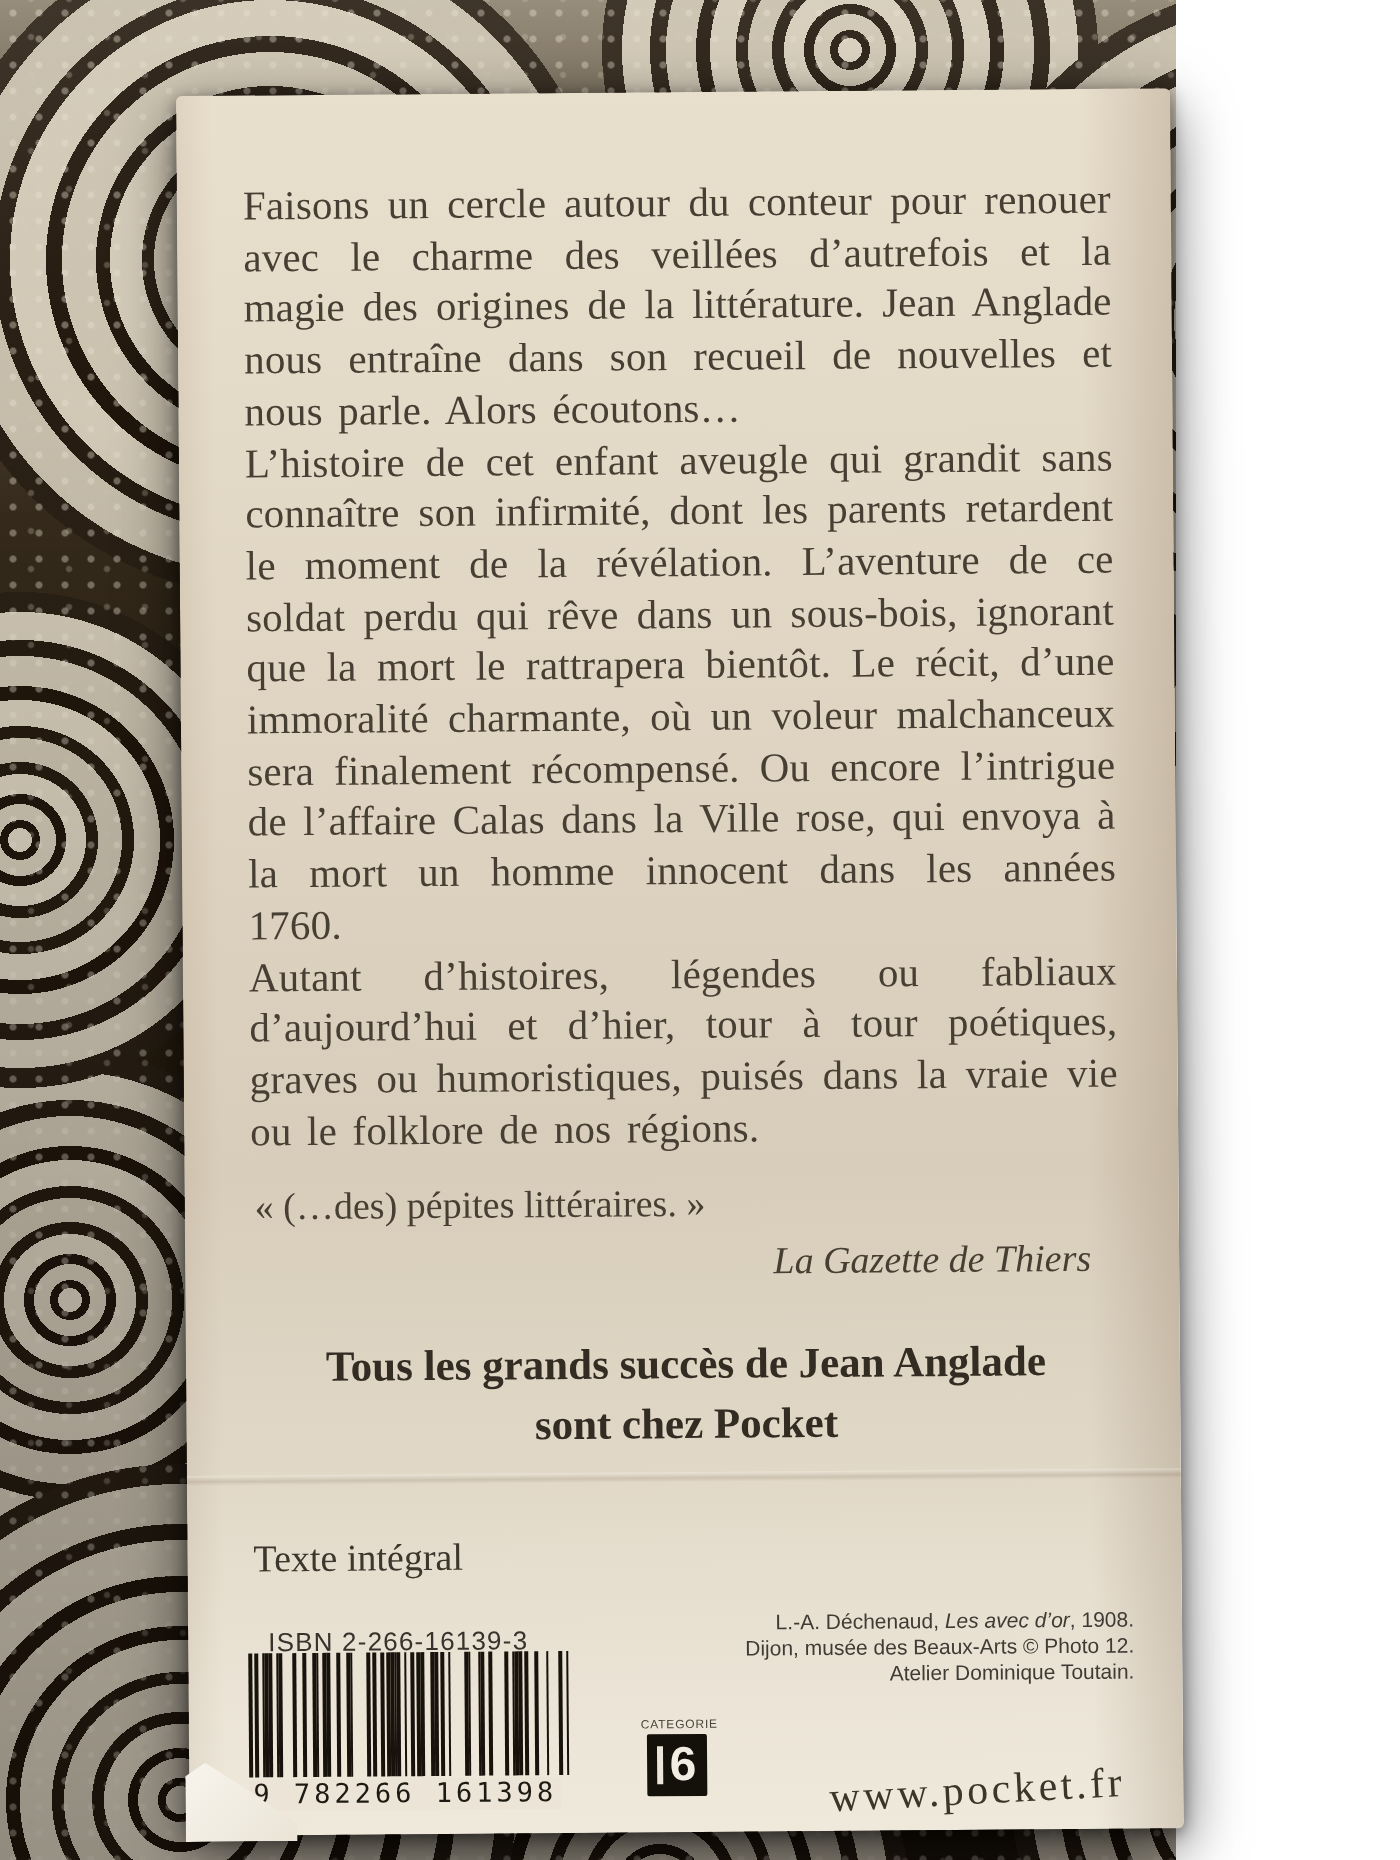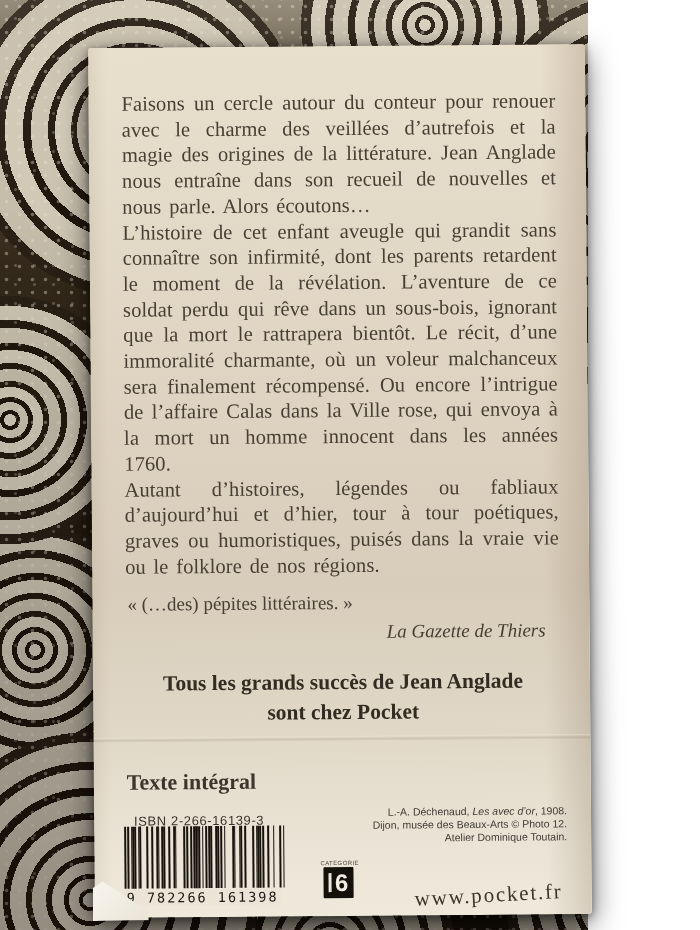--- a/index.html
+++ b/index.html
@@ -44,21 +44,21 @@
     clip-path:polygon(0 100%,0 22%,18% 6%,55% 38%,100% 80%,100% 100%);}
 
   .flow{position:absolute;left:33px;right:30px;top:44px;}
   .blurb p{margin:0;font-size:20.5px;line-height:25.7px;text-align:justify;
     letter-spacing:0.1px;word-spacing:2.5px;color:#473f33;}
   .quote{margin:14px 0 0 2px;font-size:19px;color:#473f33;}
   .quote-src{margin:7px 14px 0 0;text-align:right;font-style:italic;font-size:19px;color:#473f33;}
   .promo{margin:24px 0 0 0;text-align:center;font-weight:bold;font-size:21.5px;
     line-height:30px;color:#332c22;}
 
-  .texte{position:absolute;left:33px;top:722px;margin:0;font-size:22px;color:#3c362c;font-weight:bold;}
+  .texte{position:absolute;left:33px;top:722px;margin:0;font-size:19px;color:#3c362c;}
   .isbn{position:absolute;left:40px;top:766px;
     font-family:"Liberation Sans","DejaVu Sans",sans-serif;font-size:13px;
     letter-spacing:0.6px;color:#37332c;}
   .credits{position:absolute;right:24px;top:760px;text-align:right;
     font-family:"Liberation Sans","DejaVu Sans",sans-serif;font-size:10.5px;
     line-height:13px;color:#3f3b34;}
 
   .barcode{position:absolute;left:30px;top:779px;}
   .bars{display:flex;height:62px;width:162px;}
   .m{flex:0 0 1.7px;}

